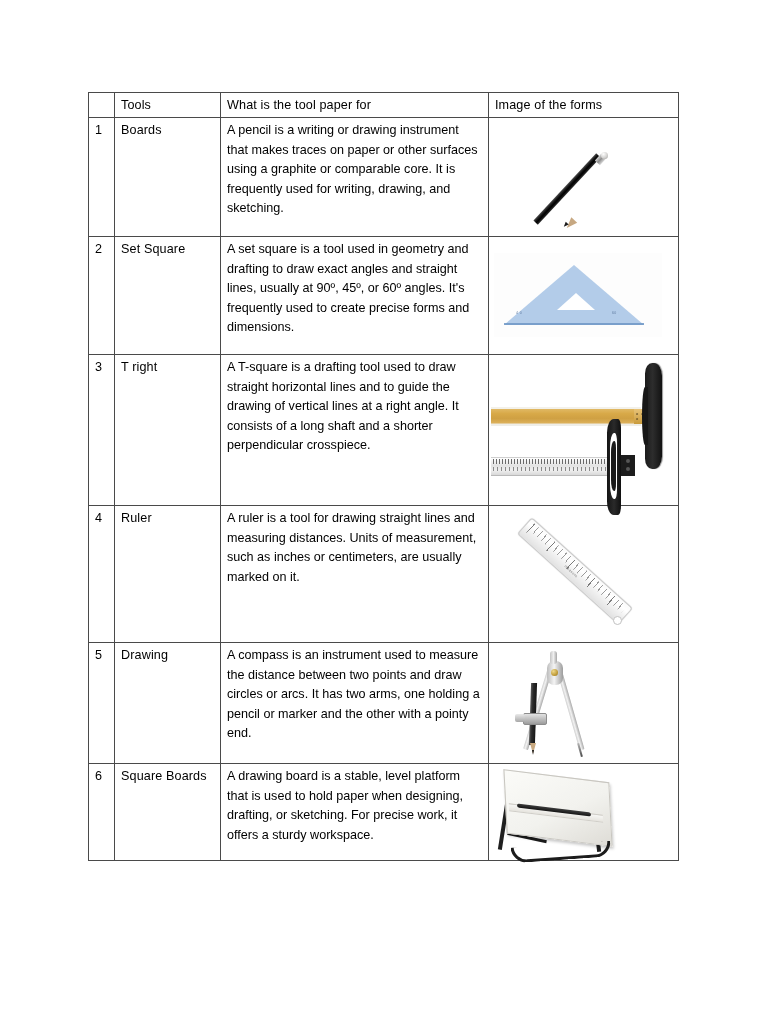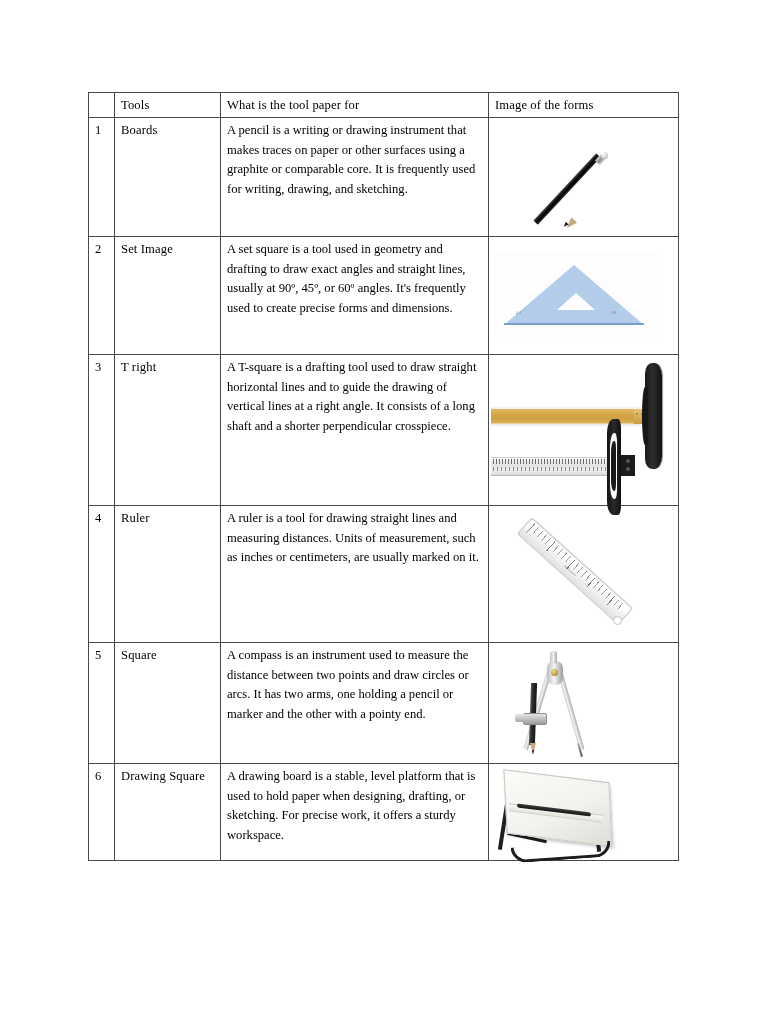--- a/index.html
+++ b/index.html
@@ -16,21 +16,20 @@
     color: #000000;
     position: relative;
   }
 
   .page {
     position: absolute;
     left: 0; top: 0;
     width: 768px;
     height: 1024px;
     background: #ffffff;
-    font-family: Liberation Serif, serif;
   }
 
   
   .tools-table {
     position: absolute;
     left: 88px;
     top: 92px;
     width: 590px;
     border-collapse: collapse;
     table-layout: fixed;
@@ -492,21 +491,21 @@
             <div class="pencil-eraser"></div>
           </div>
         </td>
       </tr>
 
       <tr class="r2">
         <td>
           <div class="cell-pad num">2</div>
         </td>
         <td>
-          <div class="cell-pad">Set Image</div>
+          <div class="cell-pad">Set Square</div>
         </td>
         <td>
           <div class="desc-text">A set square is a tool used in geometry and drafting to draw exact angles and straight lines, usually at 90º, 45º, or 60º angles. It's frequently used to create precise forms and dimensions.</div>
         </td>
         <td class="imgcell">
           <div class="art setsq-wrap">
             <div class="setsq-tri"></div>
             <div class="setsq-hole"></div>
             <div class="setsq-edge"></div>
             <div class="setsq-mark" style="left:22px;top:58px;">4 0</div>
@@ -560,21 +559,21 @@
             <div class="ruler-hole"></div>
           </div>
         </td>
       </tr>
 
       <tr class="r5">
         <td>
           <div class="cell-pad num">5</div>
         </td>
         <td>
-          <div class="cell-pad">Square</div>
+          <div class="cell-pad">Drawing</div>
         </td>
         <td>
           <div class="desc-text">A compass is an instrument used to measure the distance between two points and draw circles or arcs. It has two arms, one holding a pencil or marker and the other with a pointy end.</div>
         </td>
         <td class="imgcell">
           <div class="art comp-wrap">
             <div class="comp-leg comp-leg-left"></div>
             <div class="comp-leg comp-leg-right"></div>
             <div class="comp-head"></div>
             <div class="comp-knurl"></div>
@@ -587,21 +586,21 @@
             <div class="comp-needle"></div>
           </div>
         </td>
       </tr>
 
       <tr class="r6">
         <td>
           <div class="cell-pad num">6</div>
         </td>
         <td>
-          <div class="cell-pad">Drawing Square</div>
+          <div class="cell-pad">Square Boards</div>
         </td>
         <td>
           <div class="desc-text">A drawing board is a stable, level platform that is used to hold paper when designing, drafting, or sketching. For precise work, it offers a sturdy workspace.</div>
         </td>
         <td class="imgcell">
           <div class="art board-wrap">
             <div class="board-leg-l"></div>
             <div class="board-leg-r"></div>
             <div class="board-brace"></div>
             <div class="board-top"></div>

